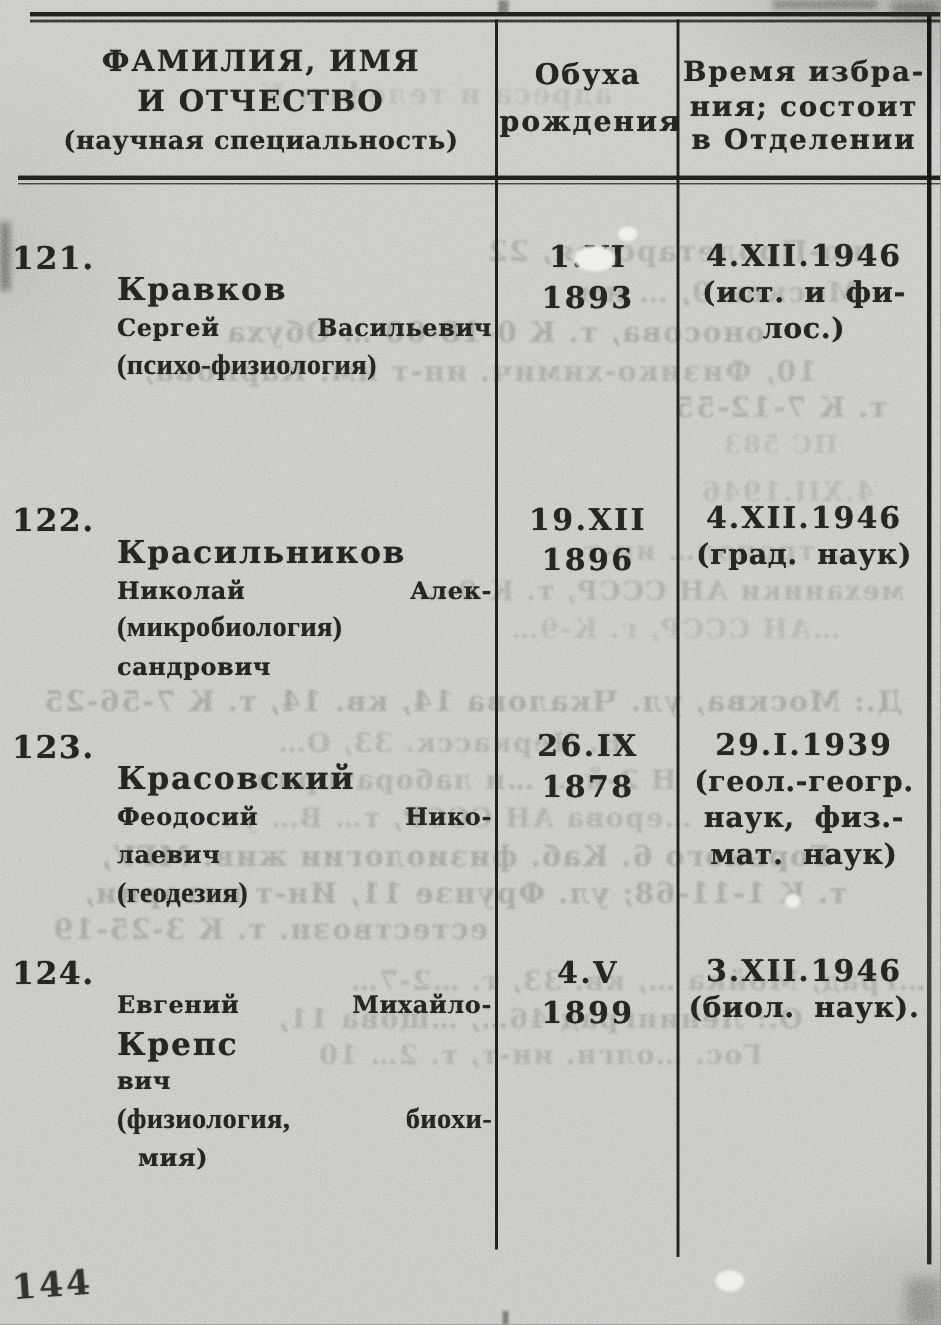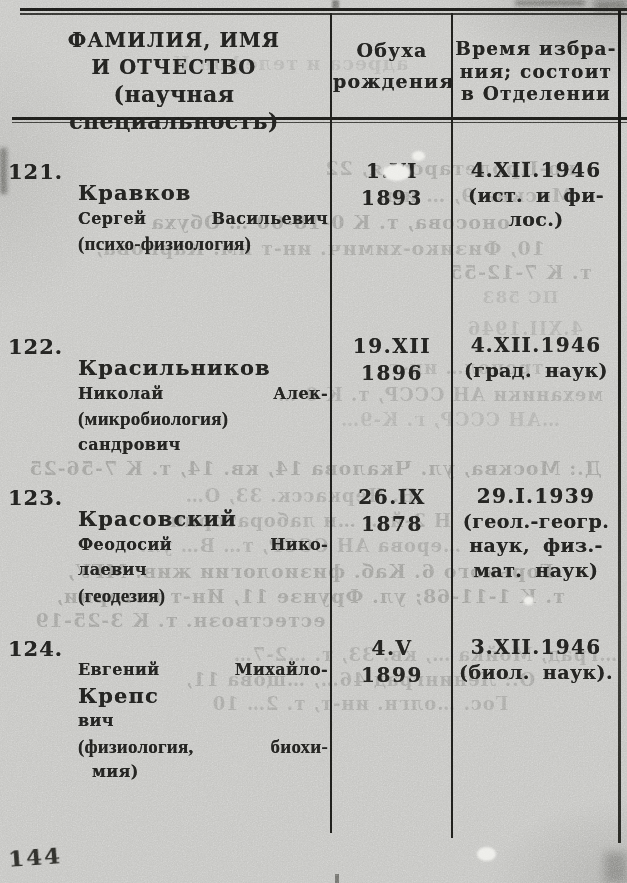--- a/index.html
+++ b/index.html
@@ -16,21 +16,21 @@
   .page *{box-sizing:border-box;}
   .txt{text-shadow:0 0 .6px rgba(25,25,22,.75);}
   
   .hrule,.vrule{position:absolute;background:#1d1d1a;z-index:2;}
   .hrule{filter:blur(.2px);}
   .vrule{filter:blur(.2px);}
   
   .hdr{position:absolute;z-index:3;text-align:center;font-weight:bold;}
   .hdr .l{letter-spacing:1.2px;}
   .hdr-c1{left:20px;top:27px;width:308px;font-size:19.5px;line-height:27px;}
-  .hdr-c1 .l3{font-size:22px;letter-spacing:.4px;}
+  .hdr-c1 .l3{font-size:17px;letter-spacing:.4px;}
   .hdr-c2{left:333px;top:35px;width:118px;font-size:19px;line-height:31px;letter-spacing:.8px;}
   .hdr-c3{left:455px;top:38px;width:162px;font-size:18.5px;line-height:22.5px;letter-spacing:.3px;}
   
   .row{position:absolute;left:0;width:627px;z-index:3;}
   .num{position:absolute;left:8px;top:1px;width:62px;font-weight:bold;font-size:21px;letter-spacing:1px;}
   .name{position:absolute;left:78px;width:250px;margin-top:22px;}
   .name .line{font-size:16px;font-weight:bold;line-height:25.5px;letter-spacing:.4px;}
   .name .surname{font-size:21px;letter-spacing:1.1px;}
   .name .spec{font-size:19px;letter-spacing:.2px;font-family:Liberation Serif, serif;}
   .name .indent{padding-left:14px;}

